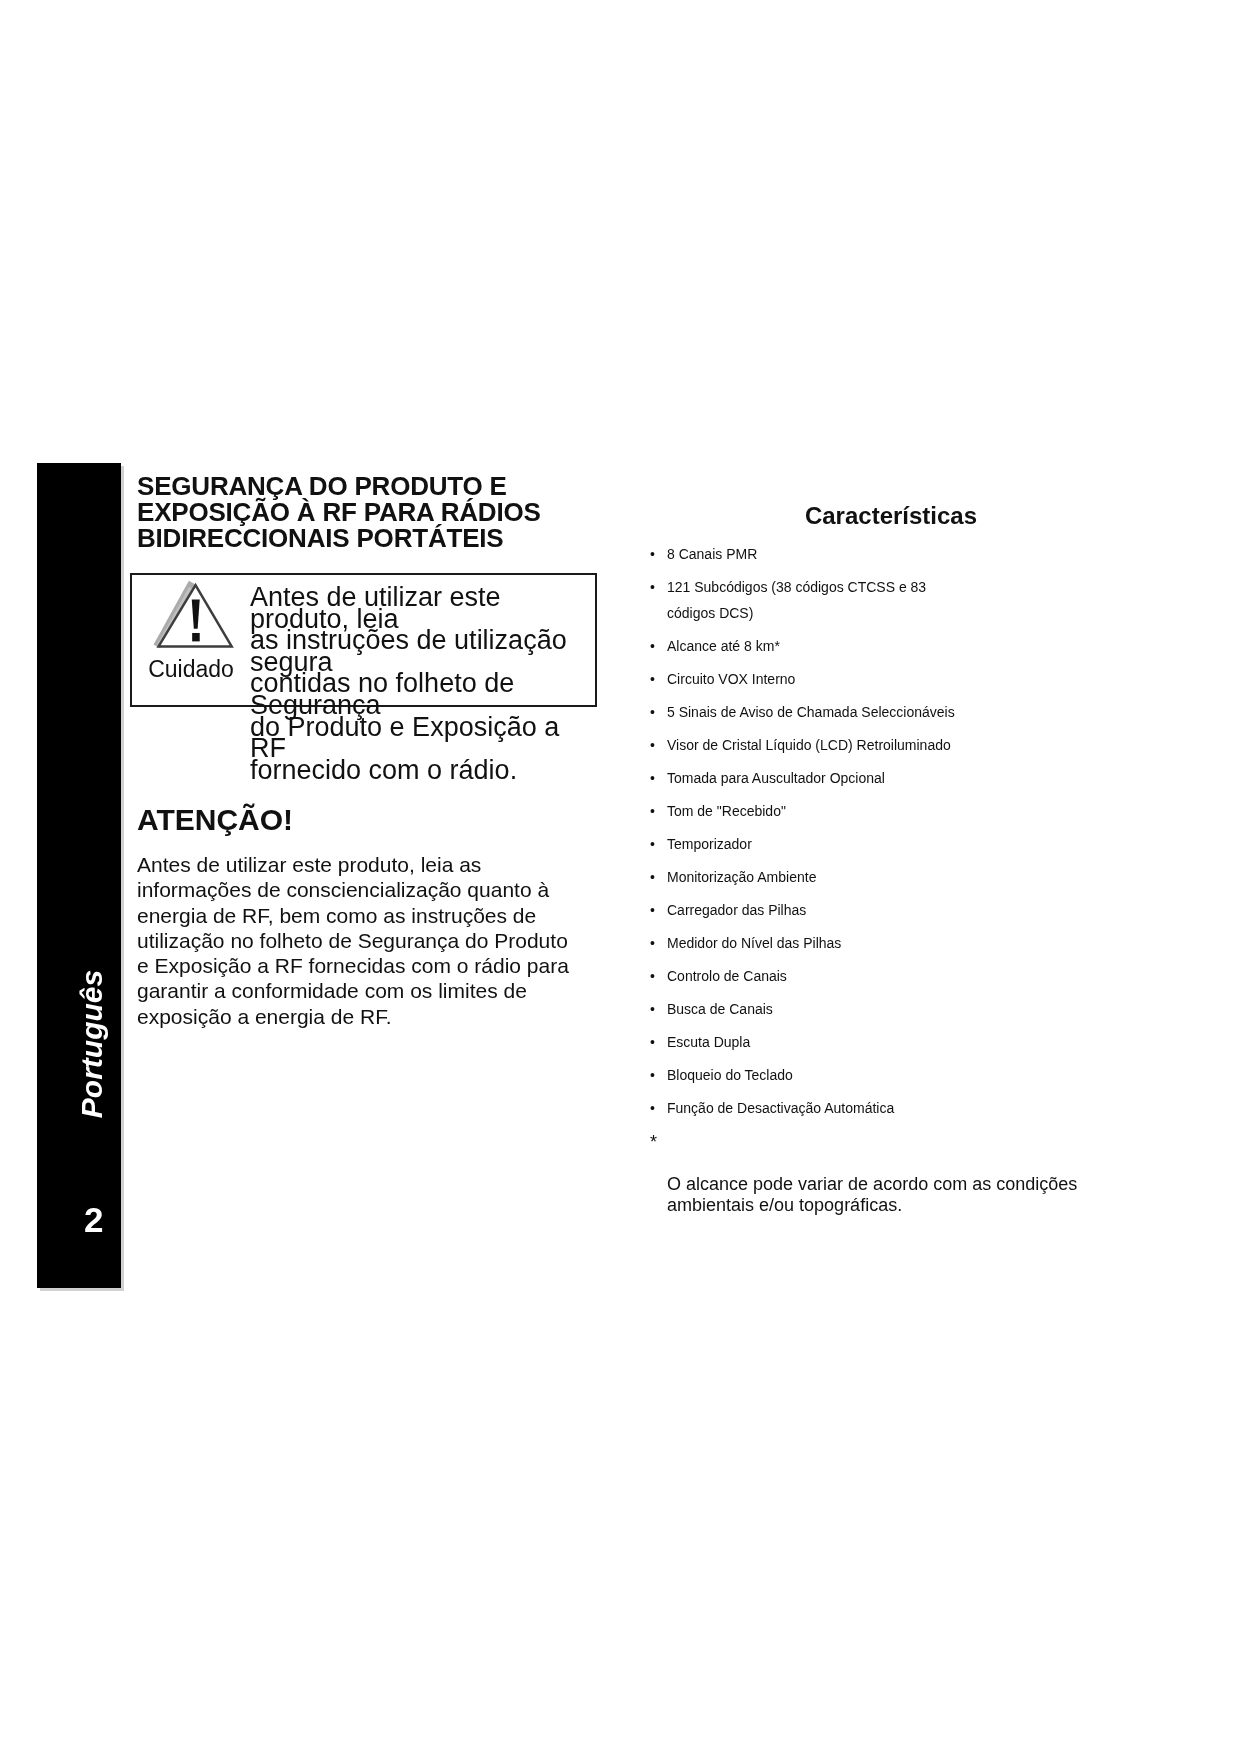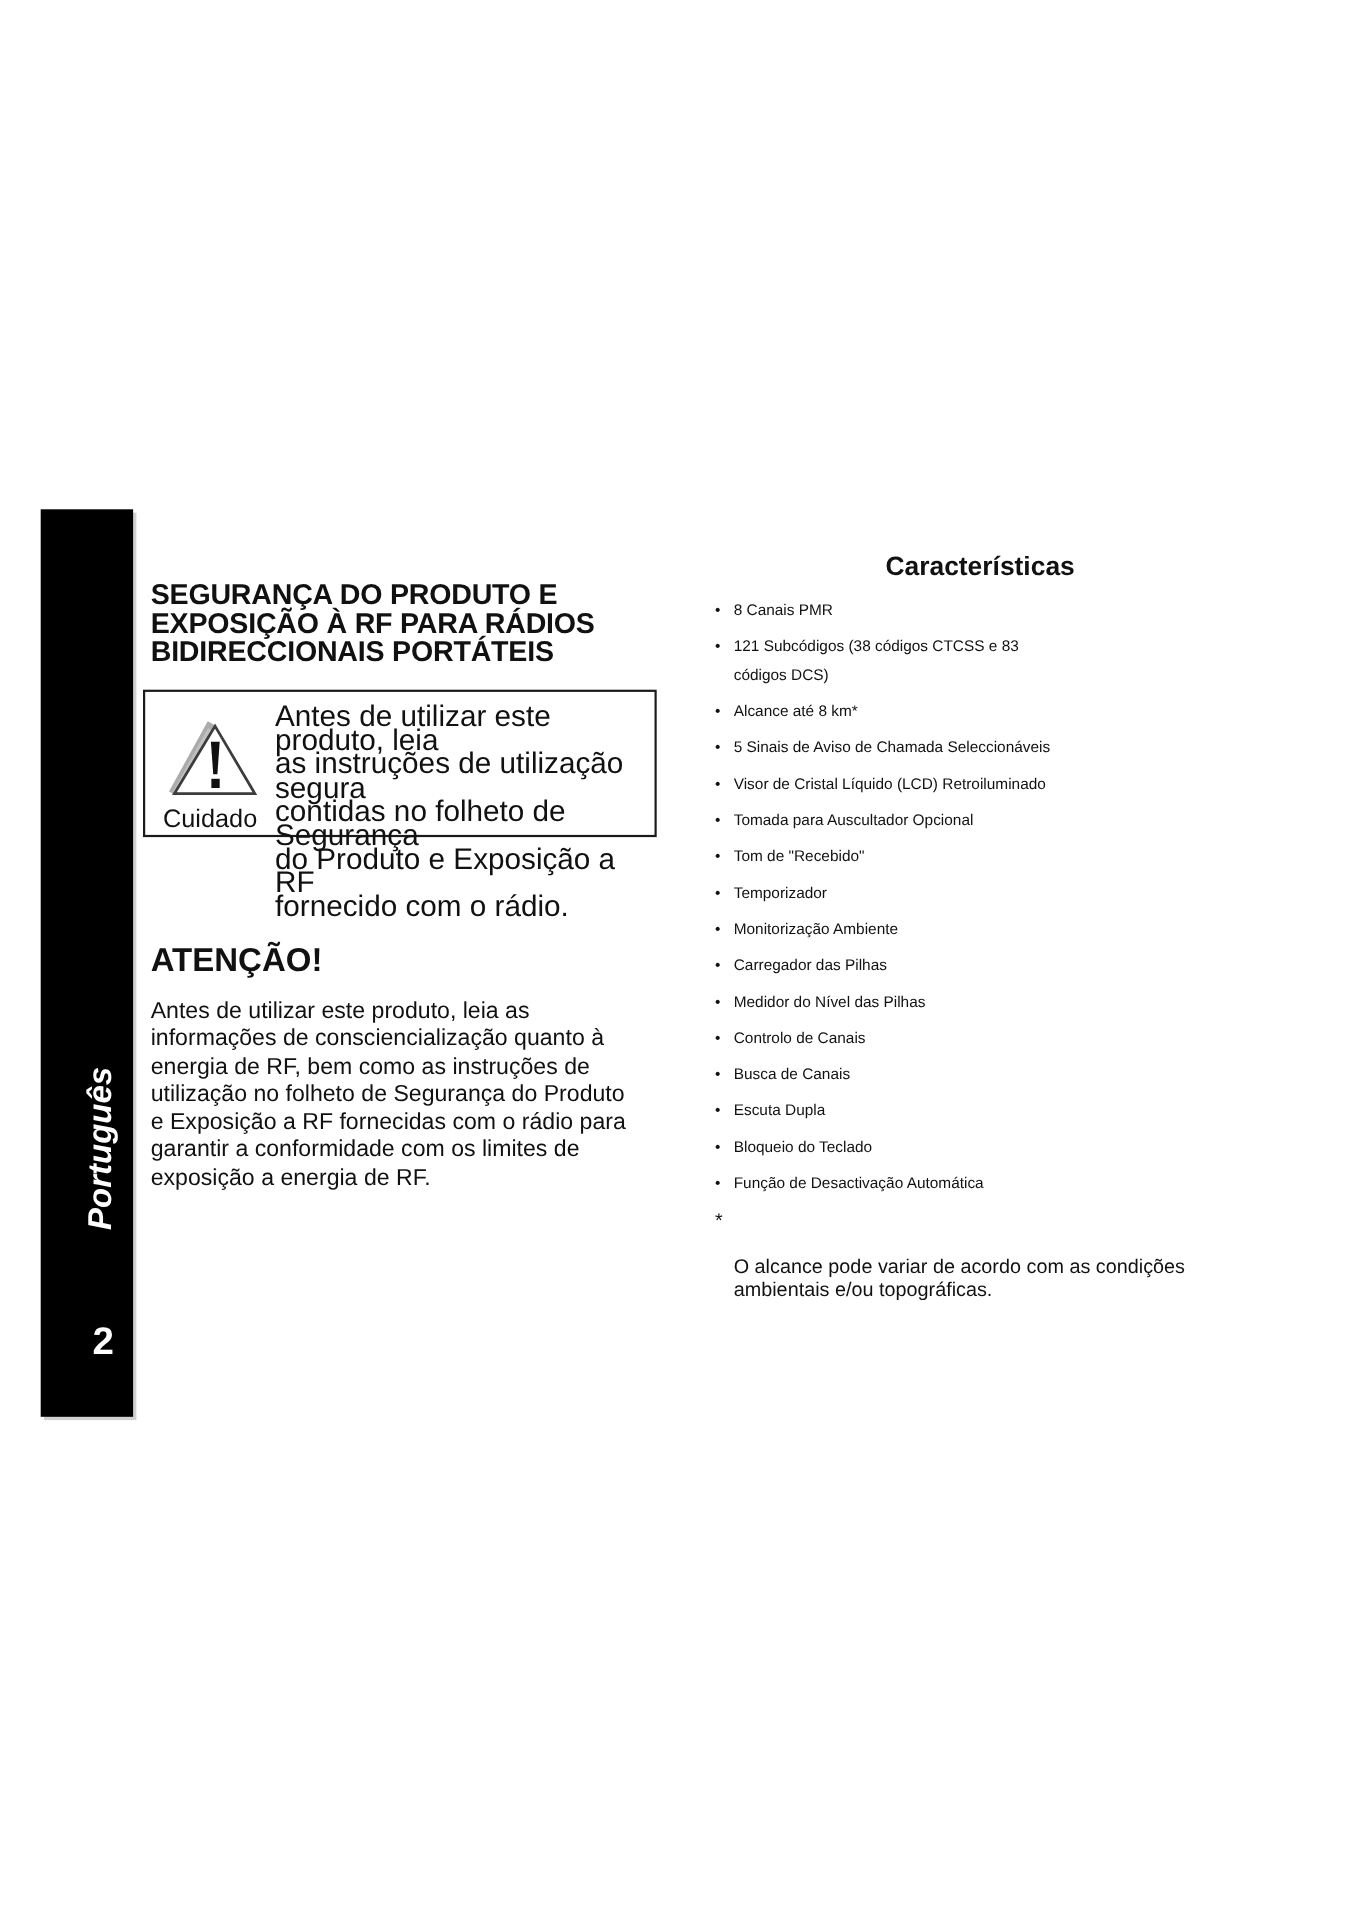--- a/index.html
+++ b/index.html
@@ -25,37 +25,36 @@
     white-space:nowrap;
     color:#fff; font-size:30px; font-weight:bold; font-style:italic;
   }
   .pagenum {
     position:absolute; left:47px; top:1200px; 
     color:#fff; font-size:35px; font-weight:bold;
   }
   .sidebar .pagenum { top:737px; } 
 
   
-  .col-left { position:absolute; left:137px; top:527px; width:458px; }
+  .col-left { position:absolute; left:137px; top:473px; width:458px; }
   .col-left h1 {
     font-size:26px; line-height:26px; font-weight:bold;
     white-space:pre-line; letter-spacing:-0.2px;
   }
   .caution-box {
     margin-top:22px; margin-left:-7px;
     width:467px; height:134px;
     border:2px solid #1a1a1a;
     display:flex;
     background:#fff;
   }
   .caution-icon-col {
     width:118px; flex:0 0 118px;
     display:flex; flex-direction:column; align-items:center;
-    padding-top:24px;
-    justify-content:center;
+    padding-top:4px;
   }
   .caution-icon-col svg { display:block; margin-left:4px; }
   .caution-label { font-size:23px; margin-top:6px; color:#111; }
   .caution-text {
     flex:1; padding-top:12px; padding-right:2px;
     font-size:27px; line-height:21.6px;
     white-space:pre-line;
   }
   .col-left h2 { margin-top:95px; font-size:30px; line-height:36px; font-weight:bold; }
   .col-left p  { margin-top:14px; font-size:21px; line-height:25.3px; white-space:pre-line; }
@@ -126,20 +125,21 @@
   </div>
 
   <div class="col-right">
     <h3>Características</h3>
 
     <ul class="features">
       <li><span>8 Canais PMR</span></li>
       <li><span>121 Subcódigos (38 códigos CTCSS e 83
 códigos DCS)</span></li>
       <li><span>Alcance até 8 km*</span></li>
+      <li><span>Circuito VOX Interno</span></li>
       <li><span>5 Sinais de Aviso de Chamada Seleccionáveis</span></li>
       <li><span>Visor de Cristal Líquido (LCD) Retroiluminado</span></li>
       <li><span>Tomada para Auscultador Opcional</span></li>
       <li><span>Tom de "Recebido"</span></li>
       <li><span>Temporizador</span></li>
       <li><span>Monitorização Ambiente</span></li>
       <li><span>Carregador das Pilhas</span></li>
       <li><span>Medidor do Nível das Pilhas</span></li>
       <li><span>Controlo de Canais</span></li>
       <li><span>Busca de Canais</span></li>

